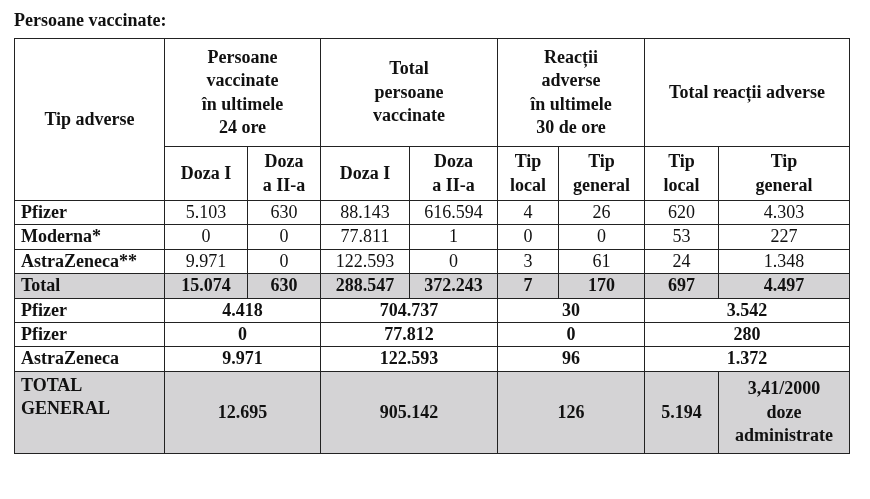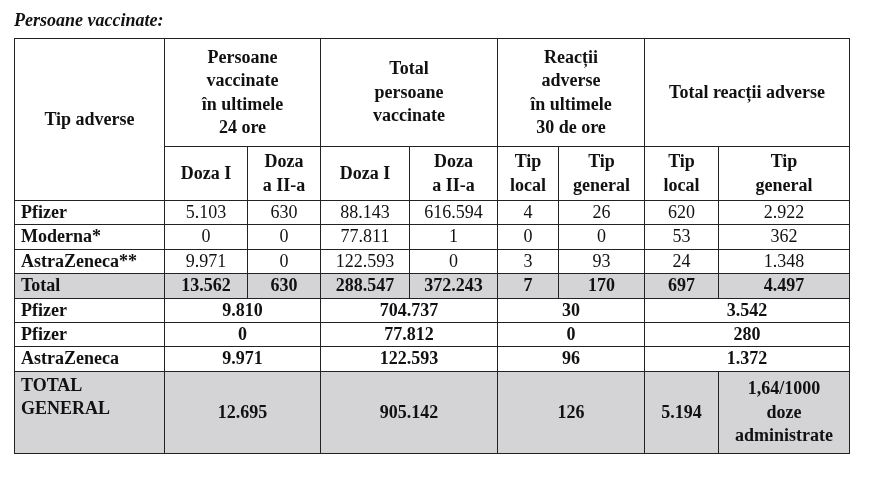--- a/index.html
+++ b/index.html
@@ -1,18 +1,18 @@
 <!DOCTYPE html>
 <html><head>
 <meta charset="utf-8">
 <style>
   html, body { margin: 0; padding: 0; background: #ffffff; }
   body { width: 870px; height: 499px; position: relative; overflow: hidden;
          font-family: "Liberation Serif", "DejaVu Serif", serif; color: #111; }
-  .title { position: absolute; left: 14px; top: 10px; font-size: 18px; font-weight: bold; font-style: italic; }
+  .title { position: absolute; left: 14px; top: 10px; font-size: 18px; font-weight: bold; }
   table { position: absolute; left: 14px; top: 38px; border-collapse: collapse;
           table-layout: fixed; width: 835px; }
   td { border: 1.5px solid #222; text-align: center; vertical-align: middle;
        font-size: 18px; line-height: 1.3; padding: 0 2px; }
   .bold { font-weight: bold; }
   .left { text-align: left; padding-left: 6px; }
   .gray td, td.gray { background: #d4d3d5; }
   .hdr td { font-weight: bold; }
   .h1 { height: 108px; }
   .h2 { height: 54px; }
@@ -73,59 +73,59 @@
 
   <tr class="r">
     <td class="left bold">Pfizer</td>
     <td>5.103</td>
     <td>630</td>
     <td>88.143</td>
     <td>616.594</td>
     <td>4</td>
     <td>26</td>
     <td>620</td>
-    <td>2.922</td>
+    <td>4.303</td>
   </tr>
   <tr class="r">
     <td class="left bold">Moderna*</td>
     <td>0</td>
     <td>0</td>
     <td>77.811</td>
     <td>1</td>
     <td>0</td>
     <td>0</td>
     <td>53</td>
-    <td>362</td>
+    <td>227</td>
   </tr>
   <tr class="r">
     <td class="left bold">AstraZeneca**</td>
     <td>9.971</td>
     <td>0</td>
     <td>122.593</td>
     <td>0</td>
     <td>3</td>
-    <td>93</td>
+    <td>61</td>
     <td>24</td>
     <td>1.348</td>
   </tr>
   <tr class="r gray bold">
     <td class="left">Total</td>
-    <td>13.562</td>
+    <td>15.074</td>
     <td>630</td>
     <td>288.547</td>
     <td>372.243</td>
     <td>7</td>
     <td>170</td>
     <td>697</td>
     <td>4.497</td>
   </tr>
 
   <tr class="r bold">
     <td class="left">Pfizer</td>
-    <td colspan="2">9.810</td>
+    <td colspan="2">4.418</td>
     <td colspan="2">704.737</td>
     <td colspan="2">30</td>
     <td colspan="2">3.542</td>
   </tr>
   <tr class="r bold">
     <td class="left">Pfizer</td>
     <td colspan="2">0</td>
     <td colspan="2">77.812</td>
     <td colspan="2">0</td>
     <td colspan="2">280</td>
@@ -140,19 +140,19 @@
 
   <tr class="rg gray bold">
     <td class="left" style="vertical-align:top;padding-top:2px">
       <span>TOTAL</span><br><span>GENERAL</span>
     </td>
     <td colspan="2">12.695</td>
     <td colspan="2">905.142</td>
     <td colspan="2">126</td>
     <td>5.194</td>
     <td>
-      <span>1,64/1000</span><br>
+      <span>3,41/2000</span><br>
       <span>doze</span><br>
       <span>administrate</span>
     </td>
   </tr>
 </tbody>
   </table>
 
 </body></html>

